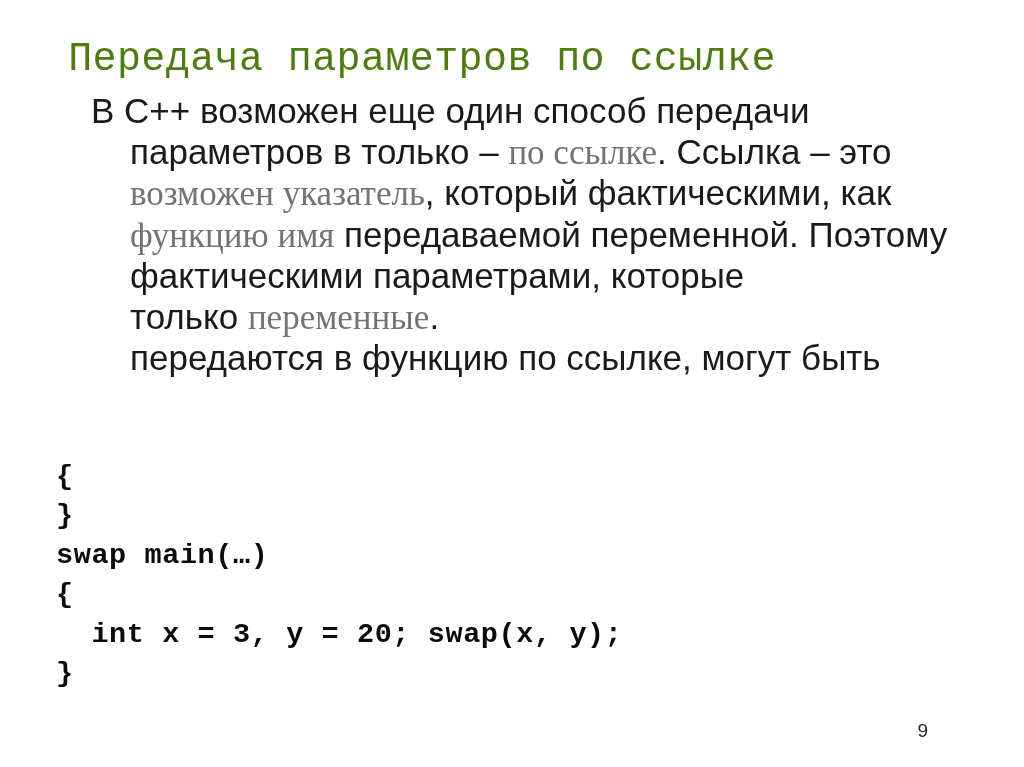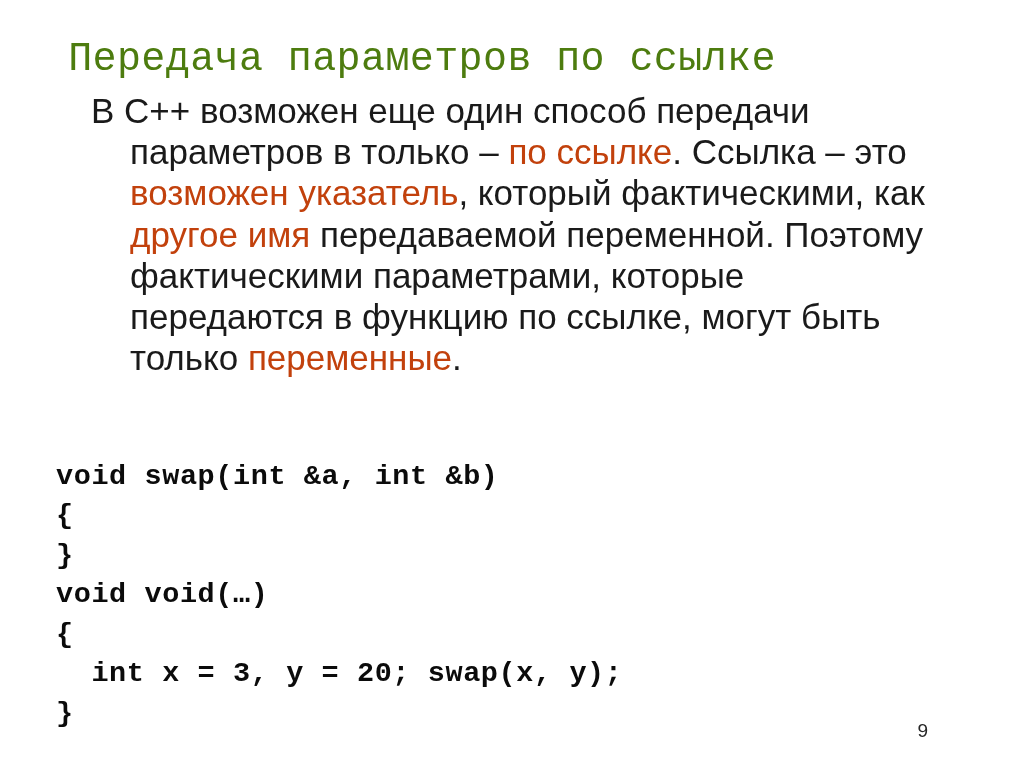--- a/index.html
+++ b/index.html
@@ -44,21 +44,22 @@
     margin-left: 35px;
   }
   #body-block .ln {
     white-space: pre;
     height: 41.2px;
   }
   #body-block .ind {
     padding-left: 39px;
   }
   .hl {
-    color: #c2410c;
+    color: #737373;
+    font-family: Liberation Serif, serif;
   }
 
   
   #code-block {
     position: absolute;
     left: 56px;
     top: 428px;
     font-family: "Liberation Mono", "DejaVu Sans Mono", monospace;
     font-size: 28.5px;
     font-weight: bold;
@@ -85,23 +86,23 @@
 <body>
 
 <div id="slide">
 
   <h1 id="slide-title">Передача параметров по ссылке</h1>
 
   <div id="body-block">
       <div class="ln"><span>В С++ возможен еще один способ передачи</span></div>
       <div class="ln ind"><span>параметров в только – </span><span class="hl">по ссылке</span><span>. Ссылка – это</span></div>
       <div class="ln ind"><span class="hl">возможен указатель</span><span>, который фактическими, как</span></div>
-      <div class="ln ind"><span class="hl">другое имя</span><span> передаваемой переменной. Поэтому</span></div>
+      <div class="ln ind"><span class="hl">функцию имя</span><span> передаваемой переменной. Поэтому</span></div>
       <div class="ln ind"><span>фактическими параметрами, которые</span></div>
+      <div class="ln ind"><span>только </span><span class="hl">переменные</span><span>.</span></div>
       <div class="ln ind"><span>передаются в функцию по ссылке, могут быть</span></div>
-      <div class="ln ind"><span>только </span><span class="hl">переменные</span><span>.</span></div>
     </div>
 
-  <pre id="code-block"><div class="cl">void swap(int &amp;a, int &amp;b)</div><div class="cl">{</div><div class="cl">}</div><div class="cl">void void(…)</div><div class="cl">{</div><div class="cl">  int x = 3, y = 20; swap(x, y);</div><div class="cl">}</div></pre>
+  <pre id="code-block"><div class="cl">{</div><div class="cl">}</div><div class="cl">swap main(…)</div><div class="cl">{</div><div class="cl">  int x = 3, y = 20; swap(x, y);</div><div class="cl">}</div></pre>
 
   <div id="slide-number">9</div>
 
 </div>
 
 </body></html>

